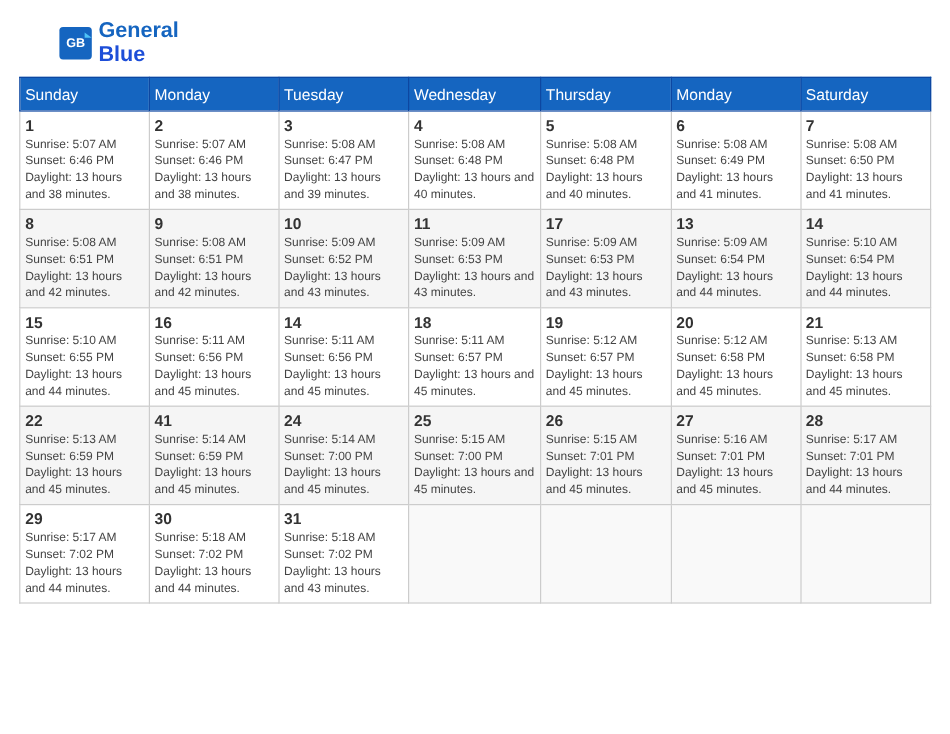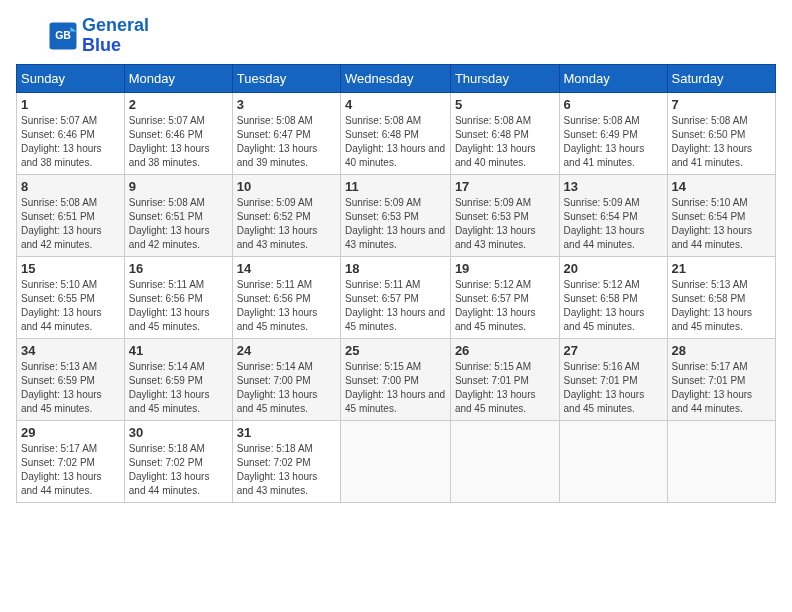--- a/index.html
+++ b/index.html
@@ -210,21 +210,21 @@
             <span class="day-number">20</span>
             <div class="day-info">Sunrise: 5:12 AM<br>Sunset: 6:58 PM<br>Daylight: 13 hours and 45 minutes.</div>
           </td>
           <td>
             <span class="day-number">21</span>
             <div class="day-info">Sunrise: 5:13 AM<br>Sunset: 6:58 PM<br>Daylight: 13 hours and 45 minutes.</div>
           </td>
         </tr>
         <tr>
           <td>
-            <span class="day-number">34</span>
+            <span class="day-number">22</span>
             <div class="day-info">Sunrise: 5:13 AM<br>Sunset: 6:59 PM<br>Daylight: 13 hours and 45 minutes.</div>
           </td>
           <td>
             <span class="day-number">41</span>
             <div class="day-info">Sunrise: 5:14 AM<br>Sunset: 6:59 PM<br>Daylight: 13 hours and 45 minutes.</div>
           </td>
           <td>
             <span class="day-number">24</span>
             <div class="day-info">Sunrise: 5:14 AM<br>Sunset: 7:00 PM<br>Daylight: 13 hours and 45 minutes.</div>
           </td>

